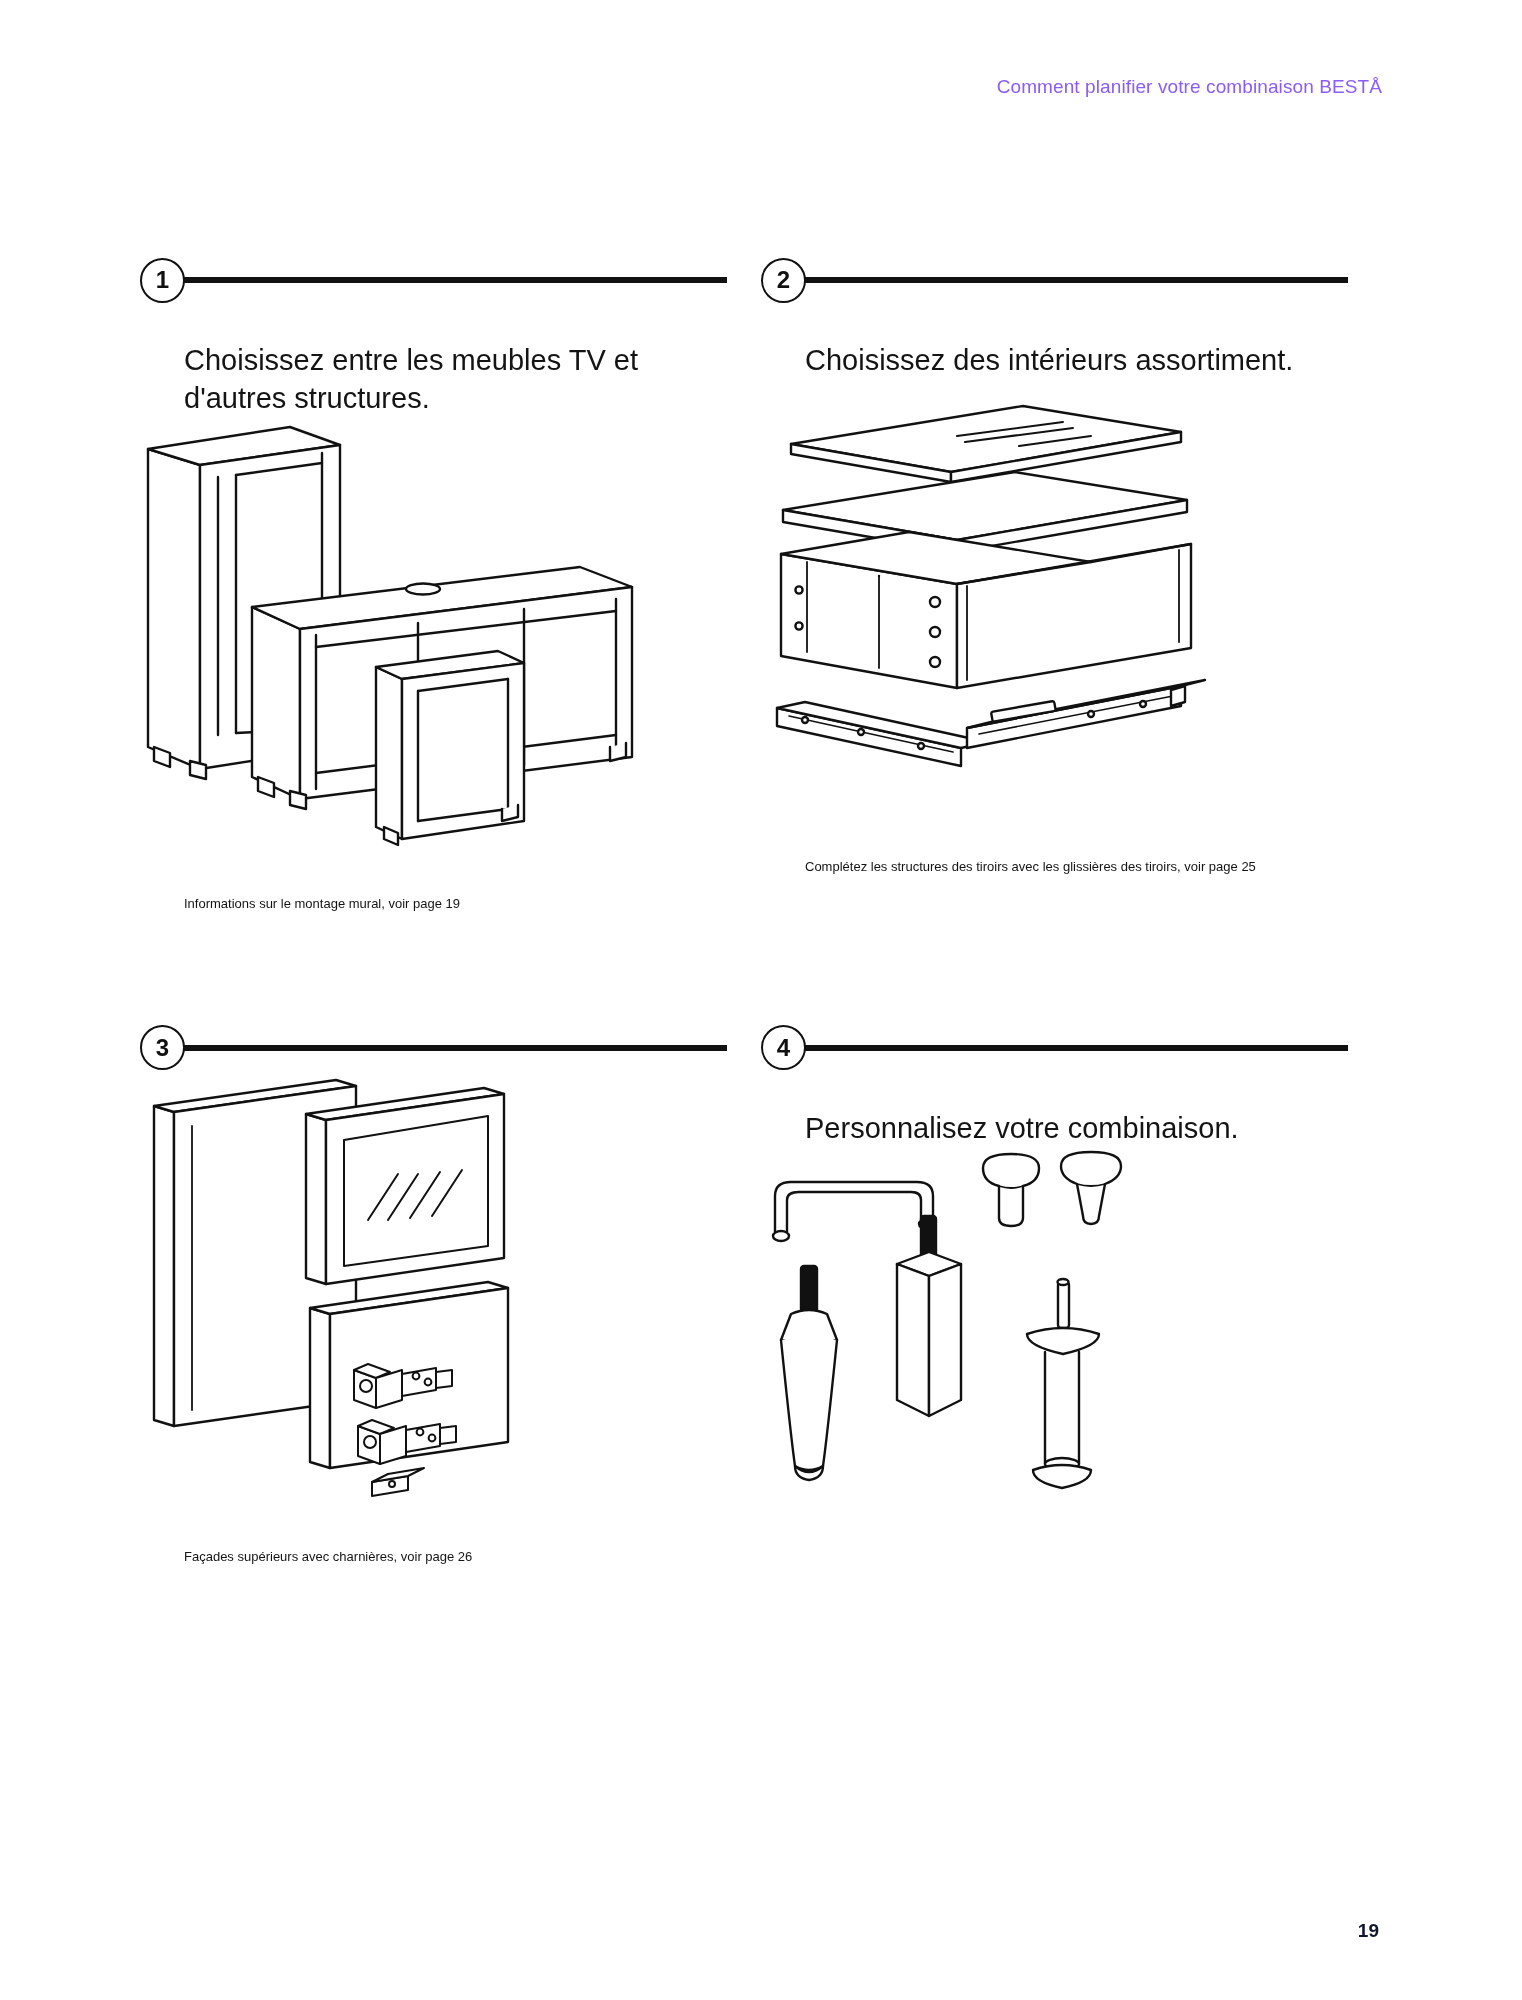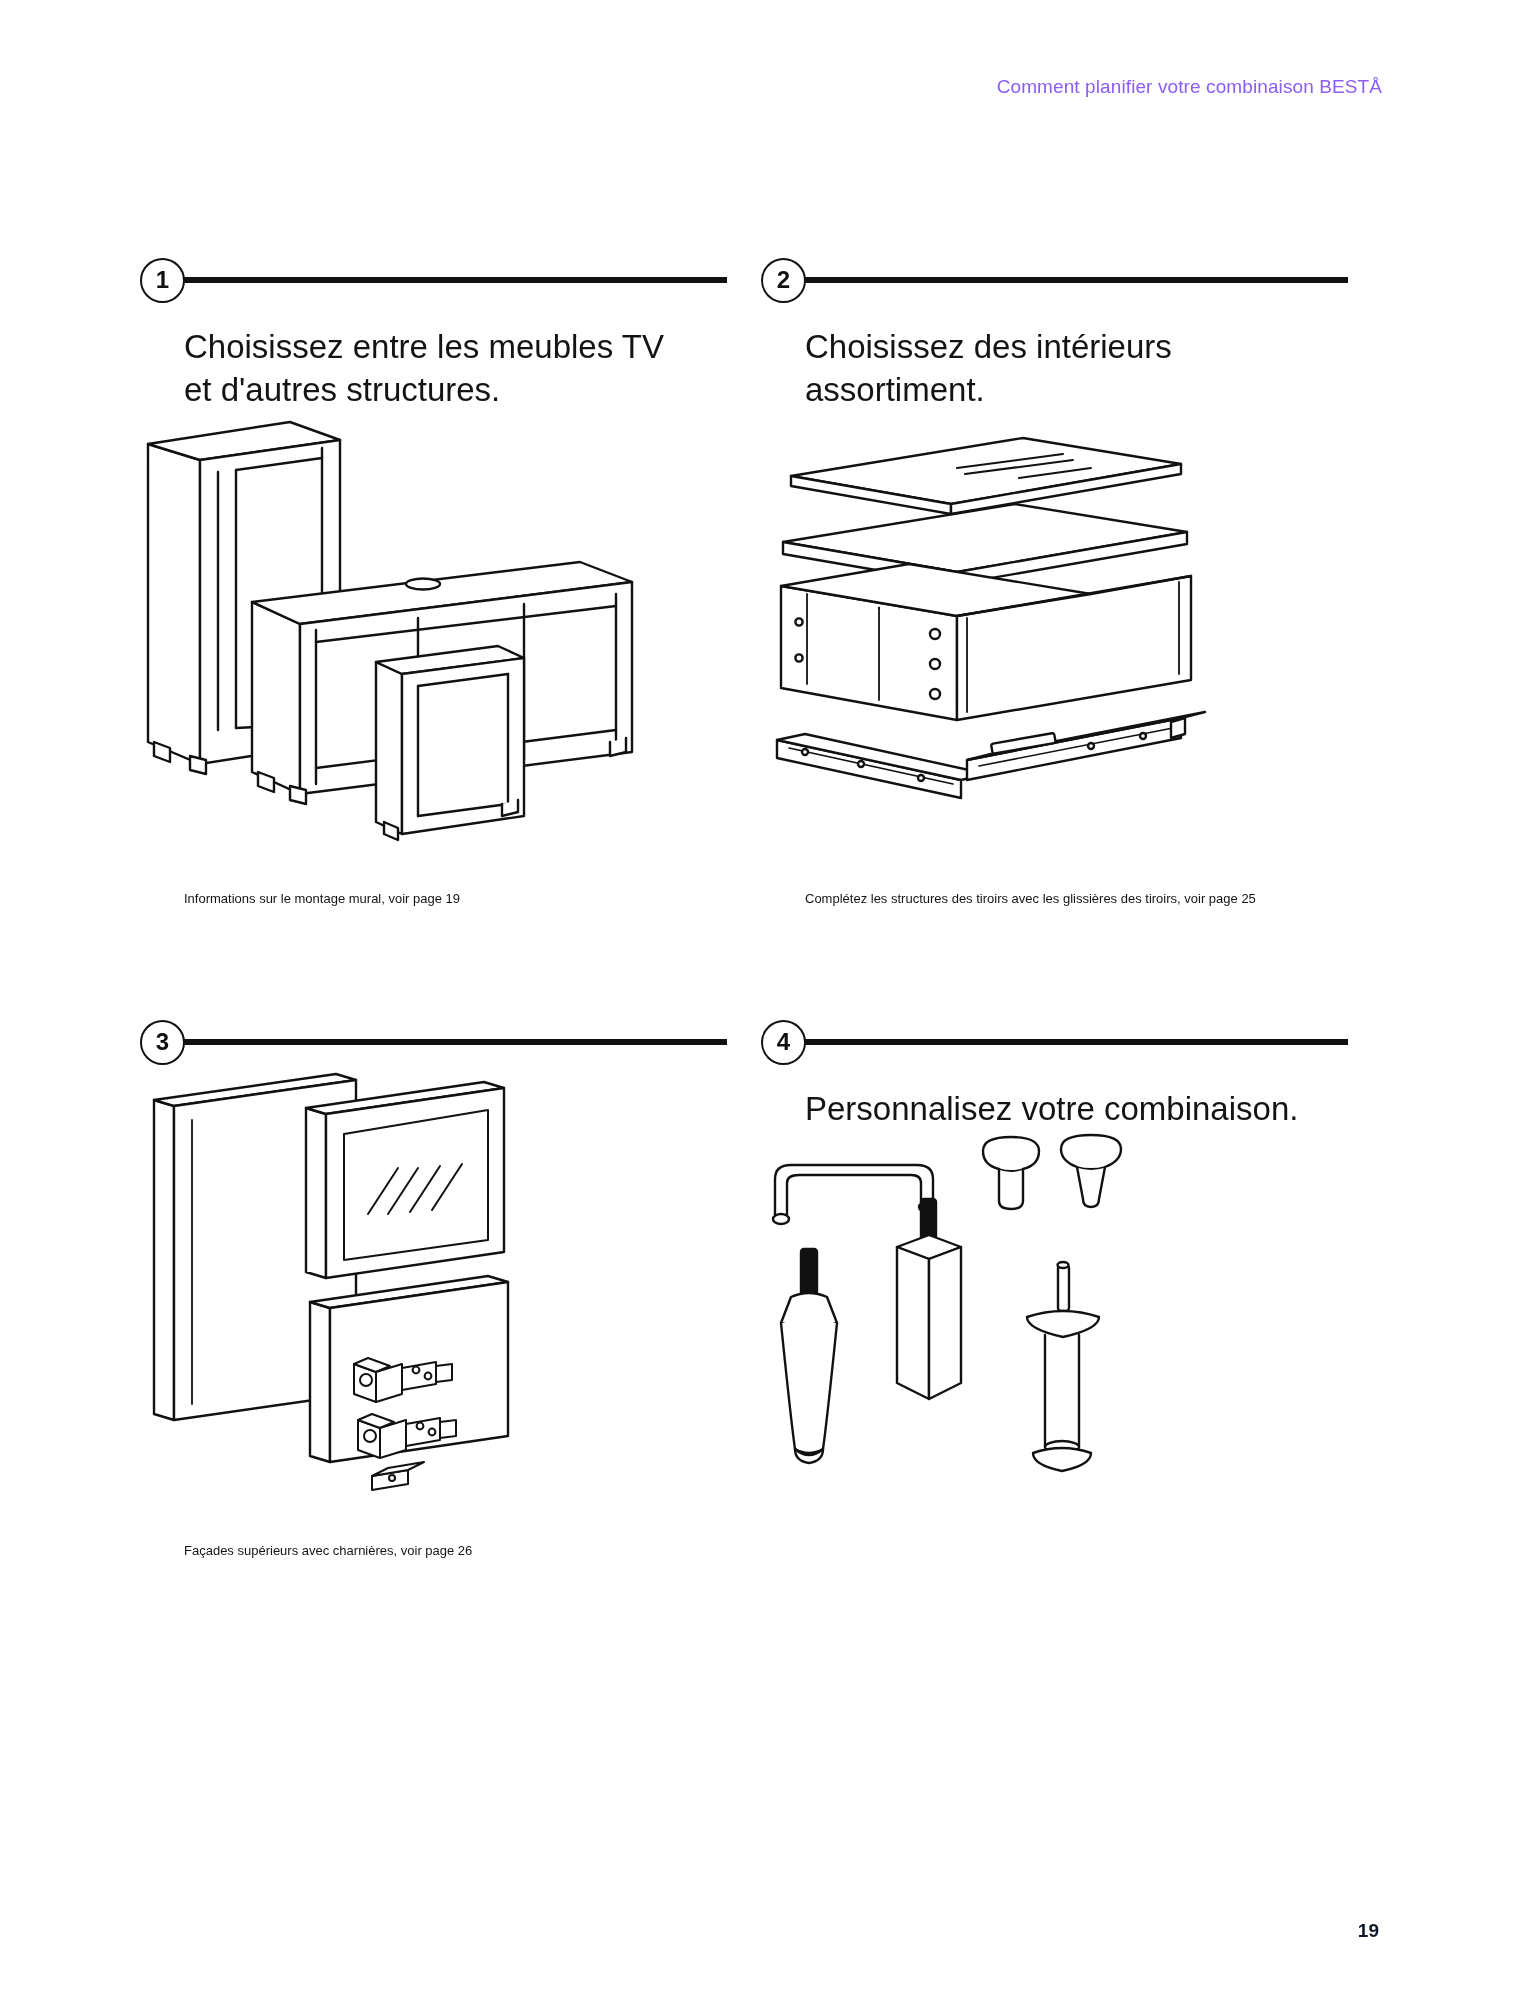--- a/index.html
+++ b/index.html
@@ -80,22 +80,22 @@
   }
   .rule {
     flex: 1 1 auto;
     height: 6px;
     background: #111111;
     margin-left: -3px;
   }
 
   
   .step-title {
-    margin: 24px 0 0 44px;
-    font-size: 33px;
+    margin: 40px 0 0 44px;
+    font-size: 29px;
     line-height: 1.30;
     font-weight: normal;
     color: #141414;
     max-width: 500px;
     white-space: pre-line;
   }
 
   
   .step-caption {
     margin: 8px 0 0 44px;

